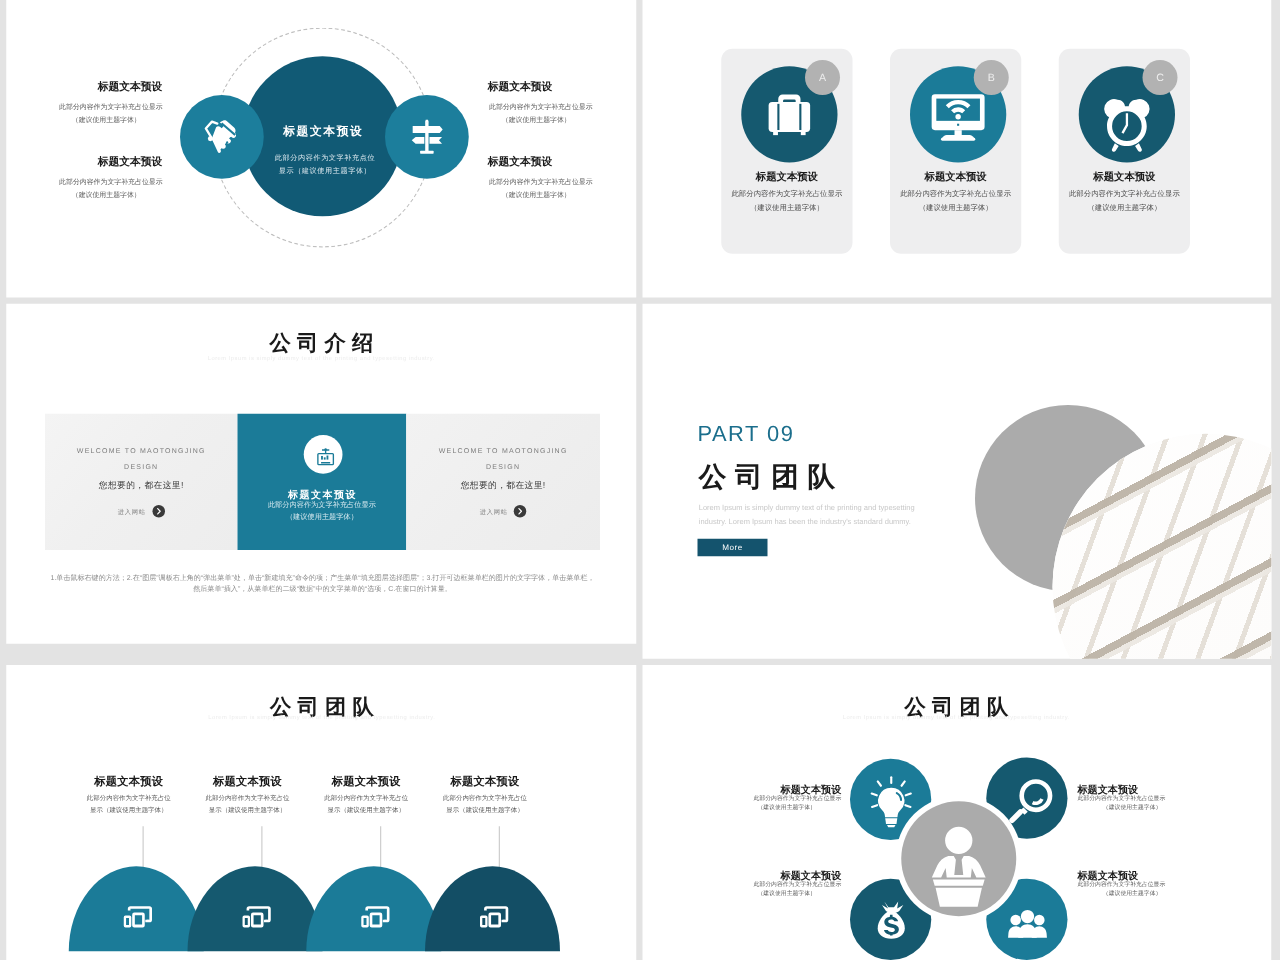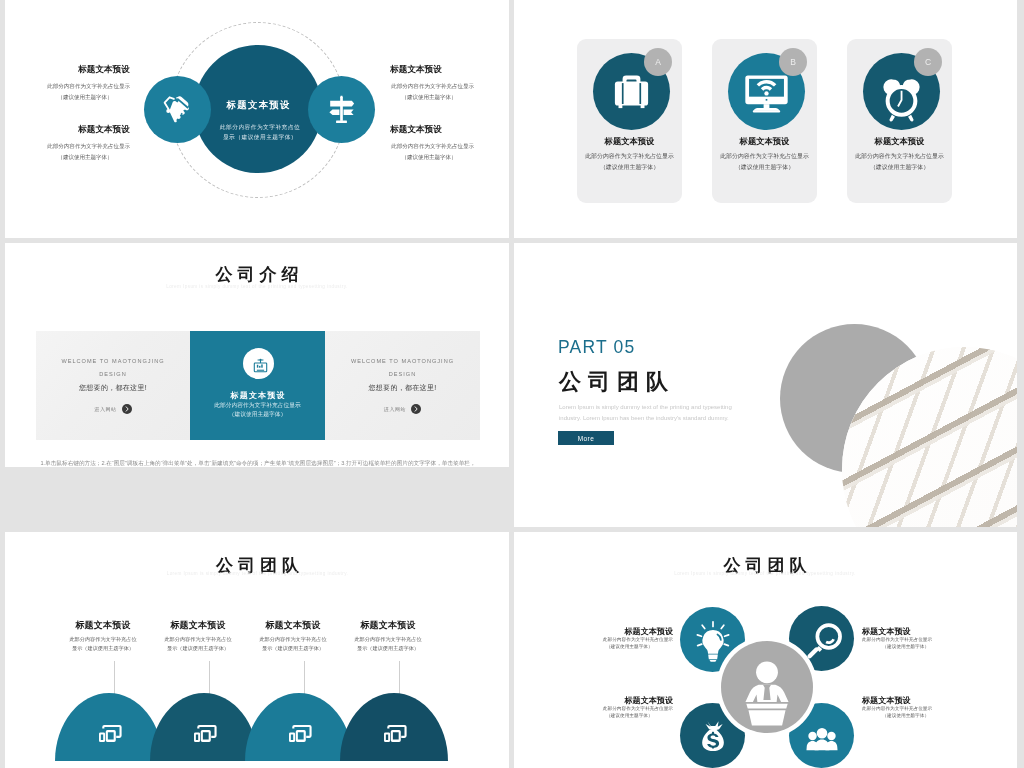--- a/index.html
+++ b/index.html
@@ -252,21 +252,21 @@
     </div>
     <div class="badge">C</div>
     <div class="ct">标题文本预设</div>
     <div class="cb">
       <div>此部分内容作为文字补充占位显示</div>
       <div>（建议使用主题字体）</div>
     </div>
   </div>
 </div>
 
-<div class="slide" id="s3" style="left:5px;top:243px;width:504px;height:224px;">
+<div class="slide" id="s3" style="left:5px;top:243px;width:504px;height:272px;">
 
   <div class="pgTitle" style="left:0;top:20px;width:504px;">公司介绍</div>
   <div class="pgSub" style="left:0;top:41px;width:504px;">Lorem Ipsum is simply dummy text of the printing and typesetting industry.</div>
 
   <div class="panel pL">
     <div class="wel">
       <div>WELCOME TO MAOTONGJING</div>
       <div>DESIGN</div>
     </div>
     <div class="slg">您想要的，都在这里!</div>
@@ -325,21 +325,21 @@
   </div>
 </div>
 
 <div class="slide" id="s4" style="left:514px;top:243px;width:503px;height:284px;">
 
   <div class="greyc"></div>
   <div class="photoc">
     <div class="stripes"></div>
   </div>
 
-  <div class="part">PART 05</div>
+  <div class="part">PART 09</div>
   <div class="h1">公司团队</div>
   <div class="lor">
     <div>Lorem Ipsum is simply dummy text of the printing and typesetting</div>
     <div>industry. Lorem Ipsum has been the industry's standard dummy.</div>
   </div>
   <div class="more">More</div>
 </div>
 
 <div class="slide" id="s5" style="left:5px;top:532px;width:504px;height:236px;">
 

